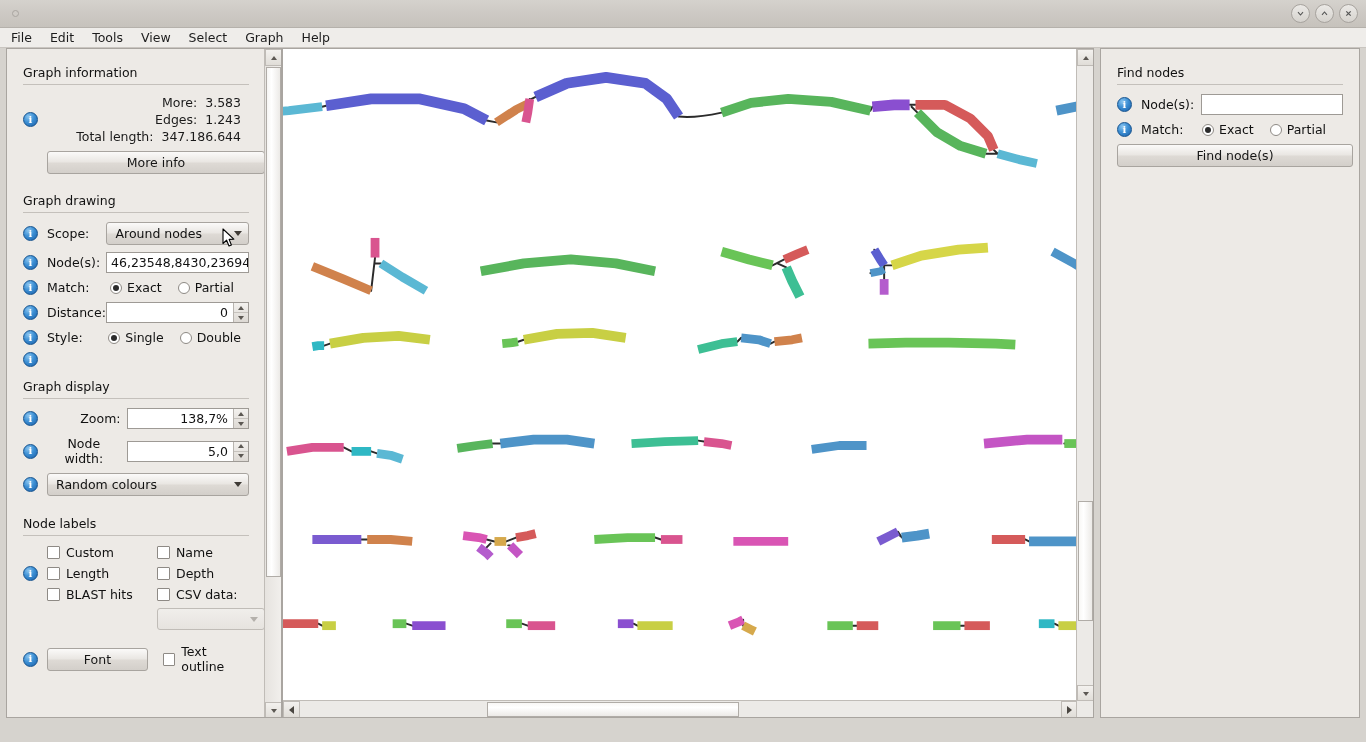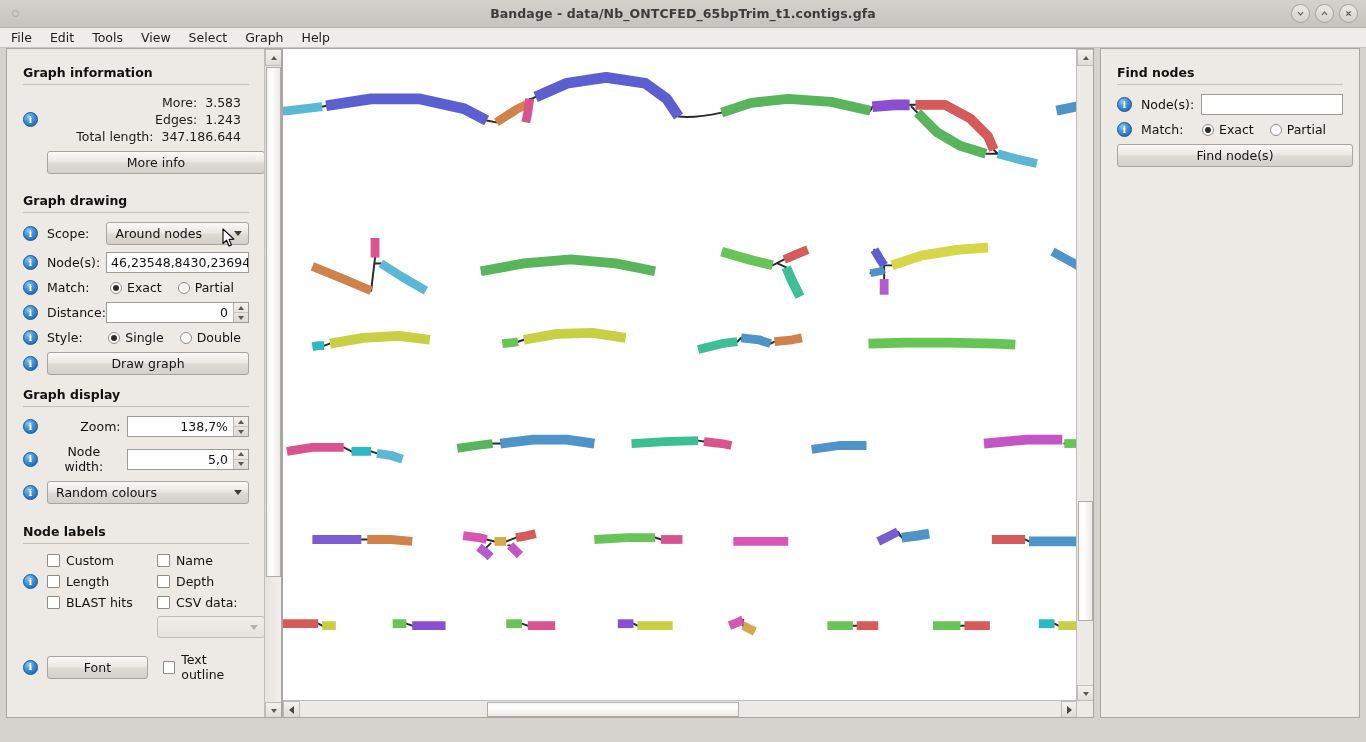--- a/index.html
+++ b/index.html
@@ -72,21 +72,21 @@
     background: #edeae6;
     border: 1px solid #a9a5a0;
     overflow: hidden;
   }
   .panel-inner {
     position: absolute; left: 0; top: 0;
     width: 258px; height: 670px;
     padding: 10px 16px 0 16px;
   }
   .section-title {
-    font-size: 12.5px; font-weight: bold; color: #111;
+    font-size: 12.5px; font-weight: normal; color: #111;
     margin: 6px 0 4px 0;
   }
   .hr {
     height: 1px; background: #c4c0bb; margin: 2px 0 9px 0;
   }
   .row { display: flex; align-items: center; margin-bottom: 7px; }
   .info-ico {
     width: 15px; height: 15px; border-radius: 50%; flex: 0 0 15px;
     background: radial-gradient(circle at 35% 28%, #8cc6f0 0%, #3c8fd4 45%, #1b5fa8 100%);
     border: 1px solid #15538f;
@@ -233,21 +233,20 @@
   
   .cursor { position: absolute; left: 222px; top: 228px; z-index: 50; pointer-events: none; }
 </style>
 </head>
 <body>
 
 <div id="app">
 
   <div class="titlebar">
     <span class="tb-dot"></span>
-    <span class="titlebar-text">Bandage - data/Nb_ONTCFED_65bpTrim_t1.contigs.gfa</span>
     <div class="tb-buttons">
       <div class="tb-btn">
         <svg width="9" height="9" viewBox="0 0 9 9">
             <path d="M2 3.2 L4.5 6 L7 3.2" stroke="#555" stroke-width="1.1" fill="none"></path>
           </svg>
       </div>
       <div class="tb-btn">
         <svg width="9" height="9" viewBox="0 0 9 9">
             <path d="M2 5.8 L4.5 3 L7 5.8" stroke="#555" stroke-width="1.1" fill="none"></path>
           </svg>
@@ -353,21 +352,20 @@
             <span class="lbl">Single</span>
           </span>
           <span class="radio-wrap" style="margin-right:8px;">
             <span class="radio"></span>
             <span class="lbl">Double</span>
           </span>
         </div>
 
         <div class="row" style="margin-bottom:0;">
           <span class="info-ico">i</span>
-          <div class="btn" style="width:218px; margin-left:9px;">Draw graph</div>
         </div>
 
         <div class="section-title" style="margin-top:12px;">Graph display</div>
         <div class="hr"></div>
 
         <div class="row">
           <span class="info-ico">i</span>
           <span class="lbl" style="width:89px; padding-left:9px; text-align:right;">Zoom:</span>
           <div class="spin" style="width:133px; margin-left:6px;">
             <span class="val">138,7%</span>

